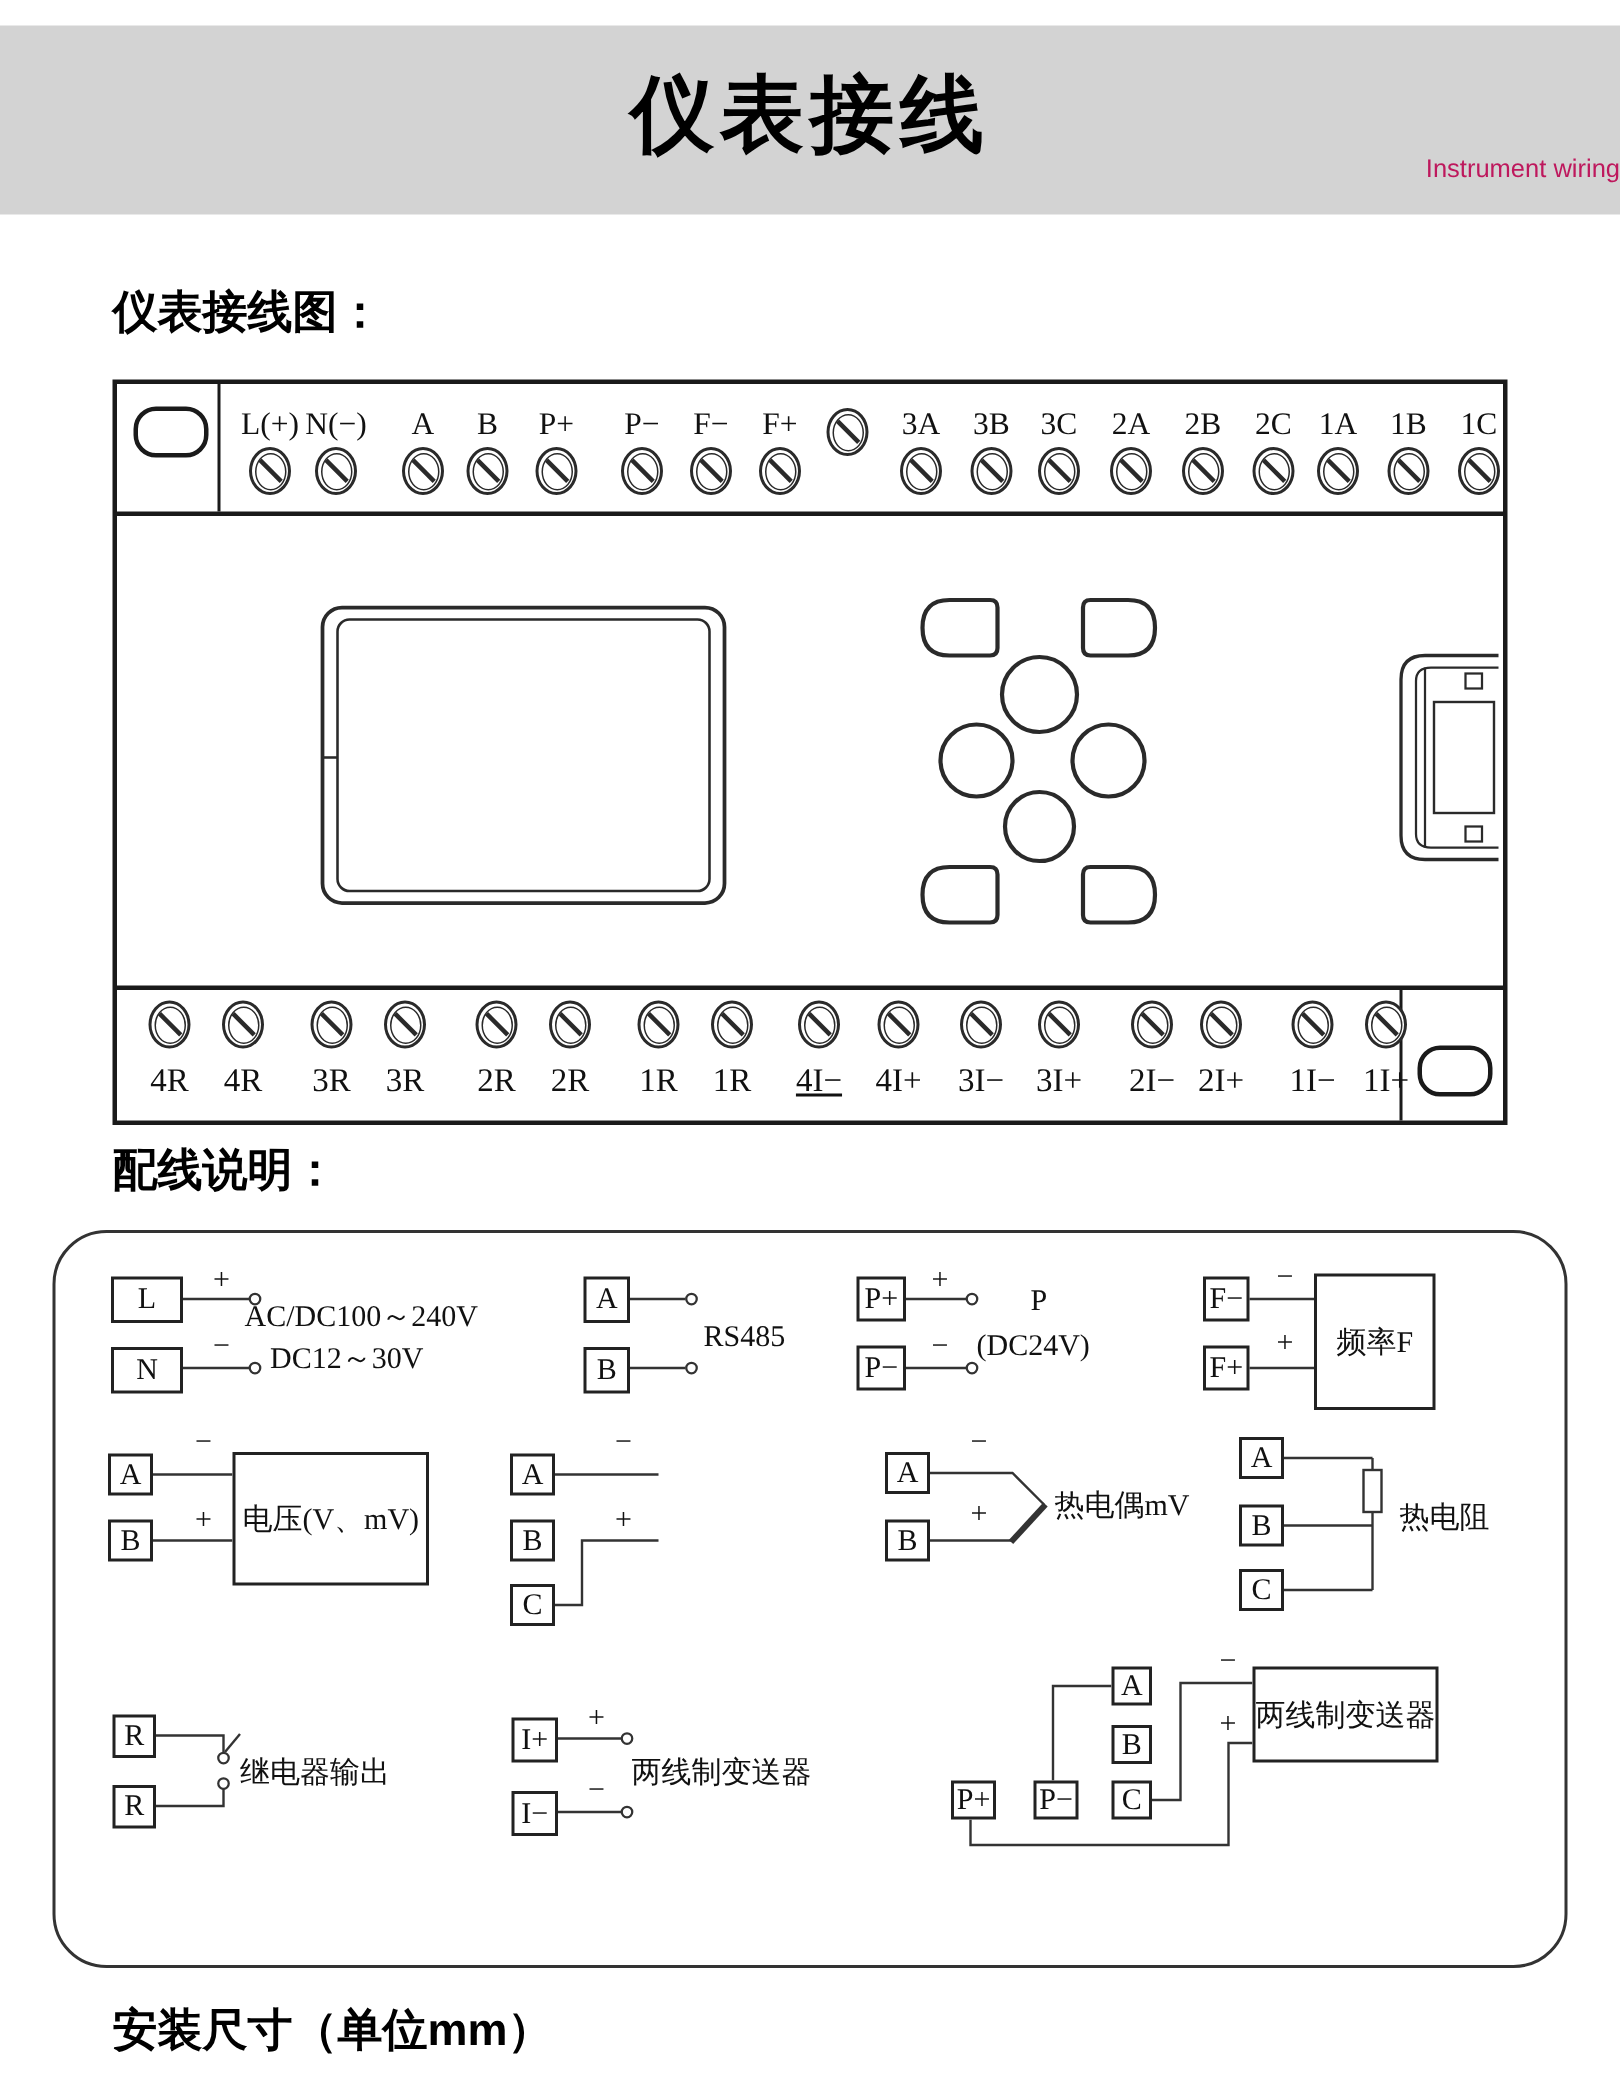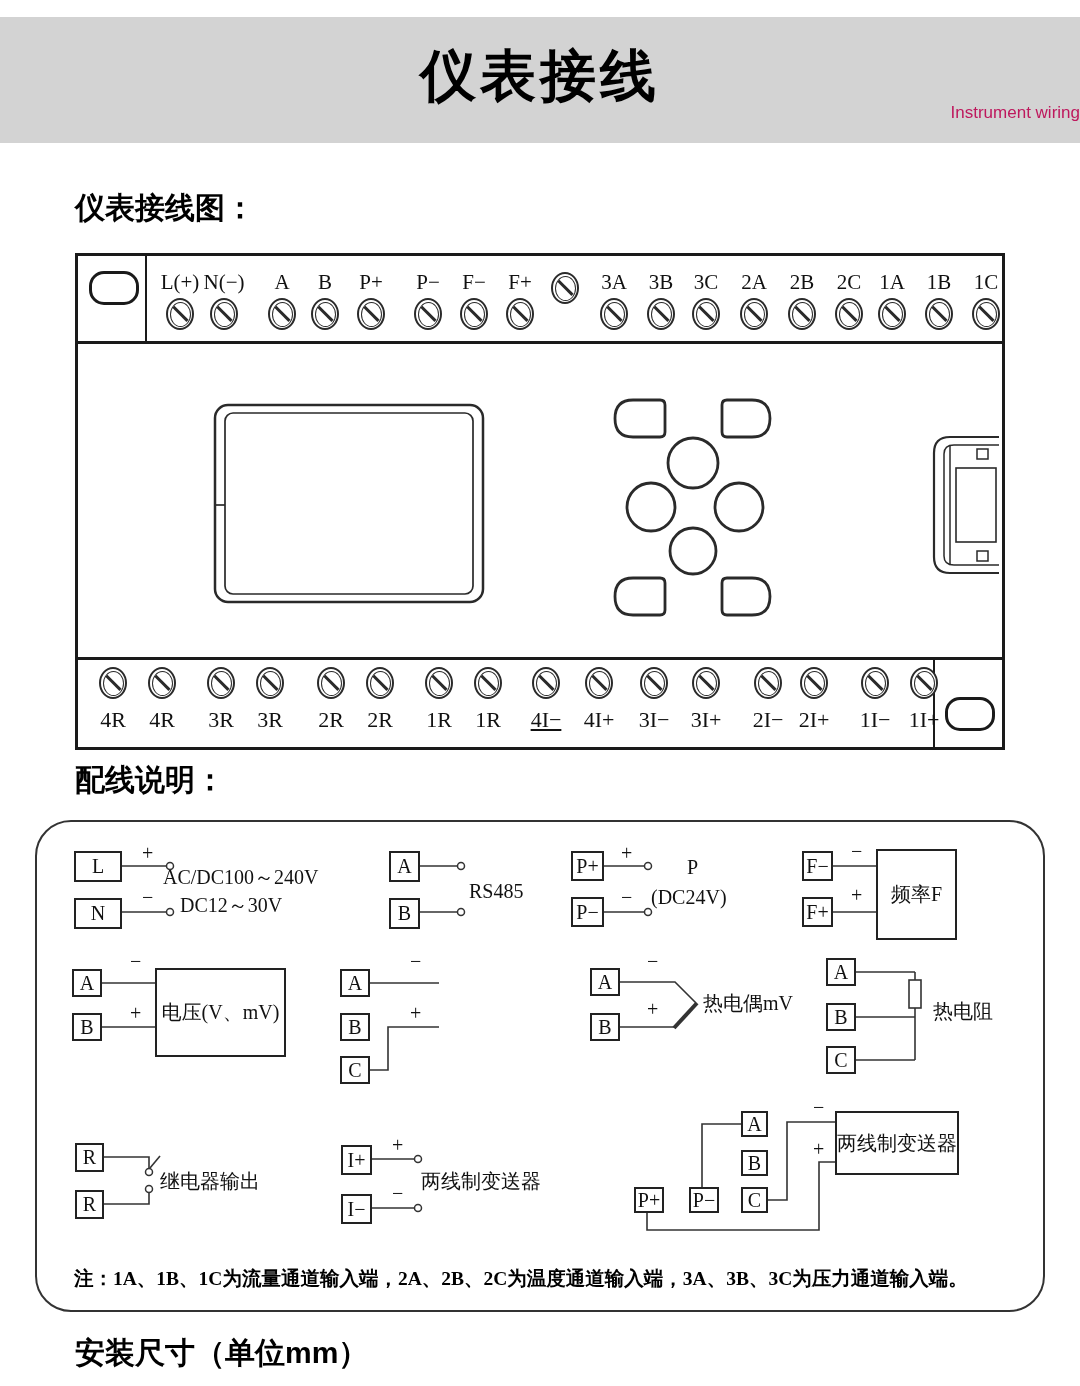--- a/index.html
+++ b/index.html
@@ -400,18 +400,17 @@
 
     <div class="tbox" style="left:704px;top:289px;width:27px;height:26px">A</div>
     <div class="tbox" style="left:704px;top:328px;width:27px;height:26px">B</div>
     <div class="tbox" style="left:704px;top:365px;width:27px;height:26px">C</div>
     <div class="tbox" style="left:597px;top:365px;width:30px;height:26px">P+</div>
     <div class="tbox" style="left:652px;top:365px;width:30px;height:26px">P−</div>
     <span class="sign" style="left:776px;top:274px">−</span>
     <span class="sign" style="left:776px;top:316px">+</span>
     <div class="bigbox" style="left:798px;top:289px;width:124px;height:64px">两线制变送器</div>
 
-    <div class="note">注：1A、1B、1C为流量通道输入端，2A、2B、2C为温度通道输入端，3A、3B、3C为压力通道输入端。</div>
   </div>
 
   <h2 class="sec-title" style="top:1333px">安装尺寸（单位mm）</h2>
 
 </div>
 
 </body></html>

